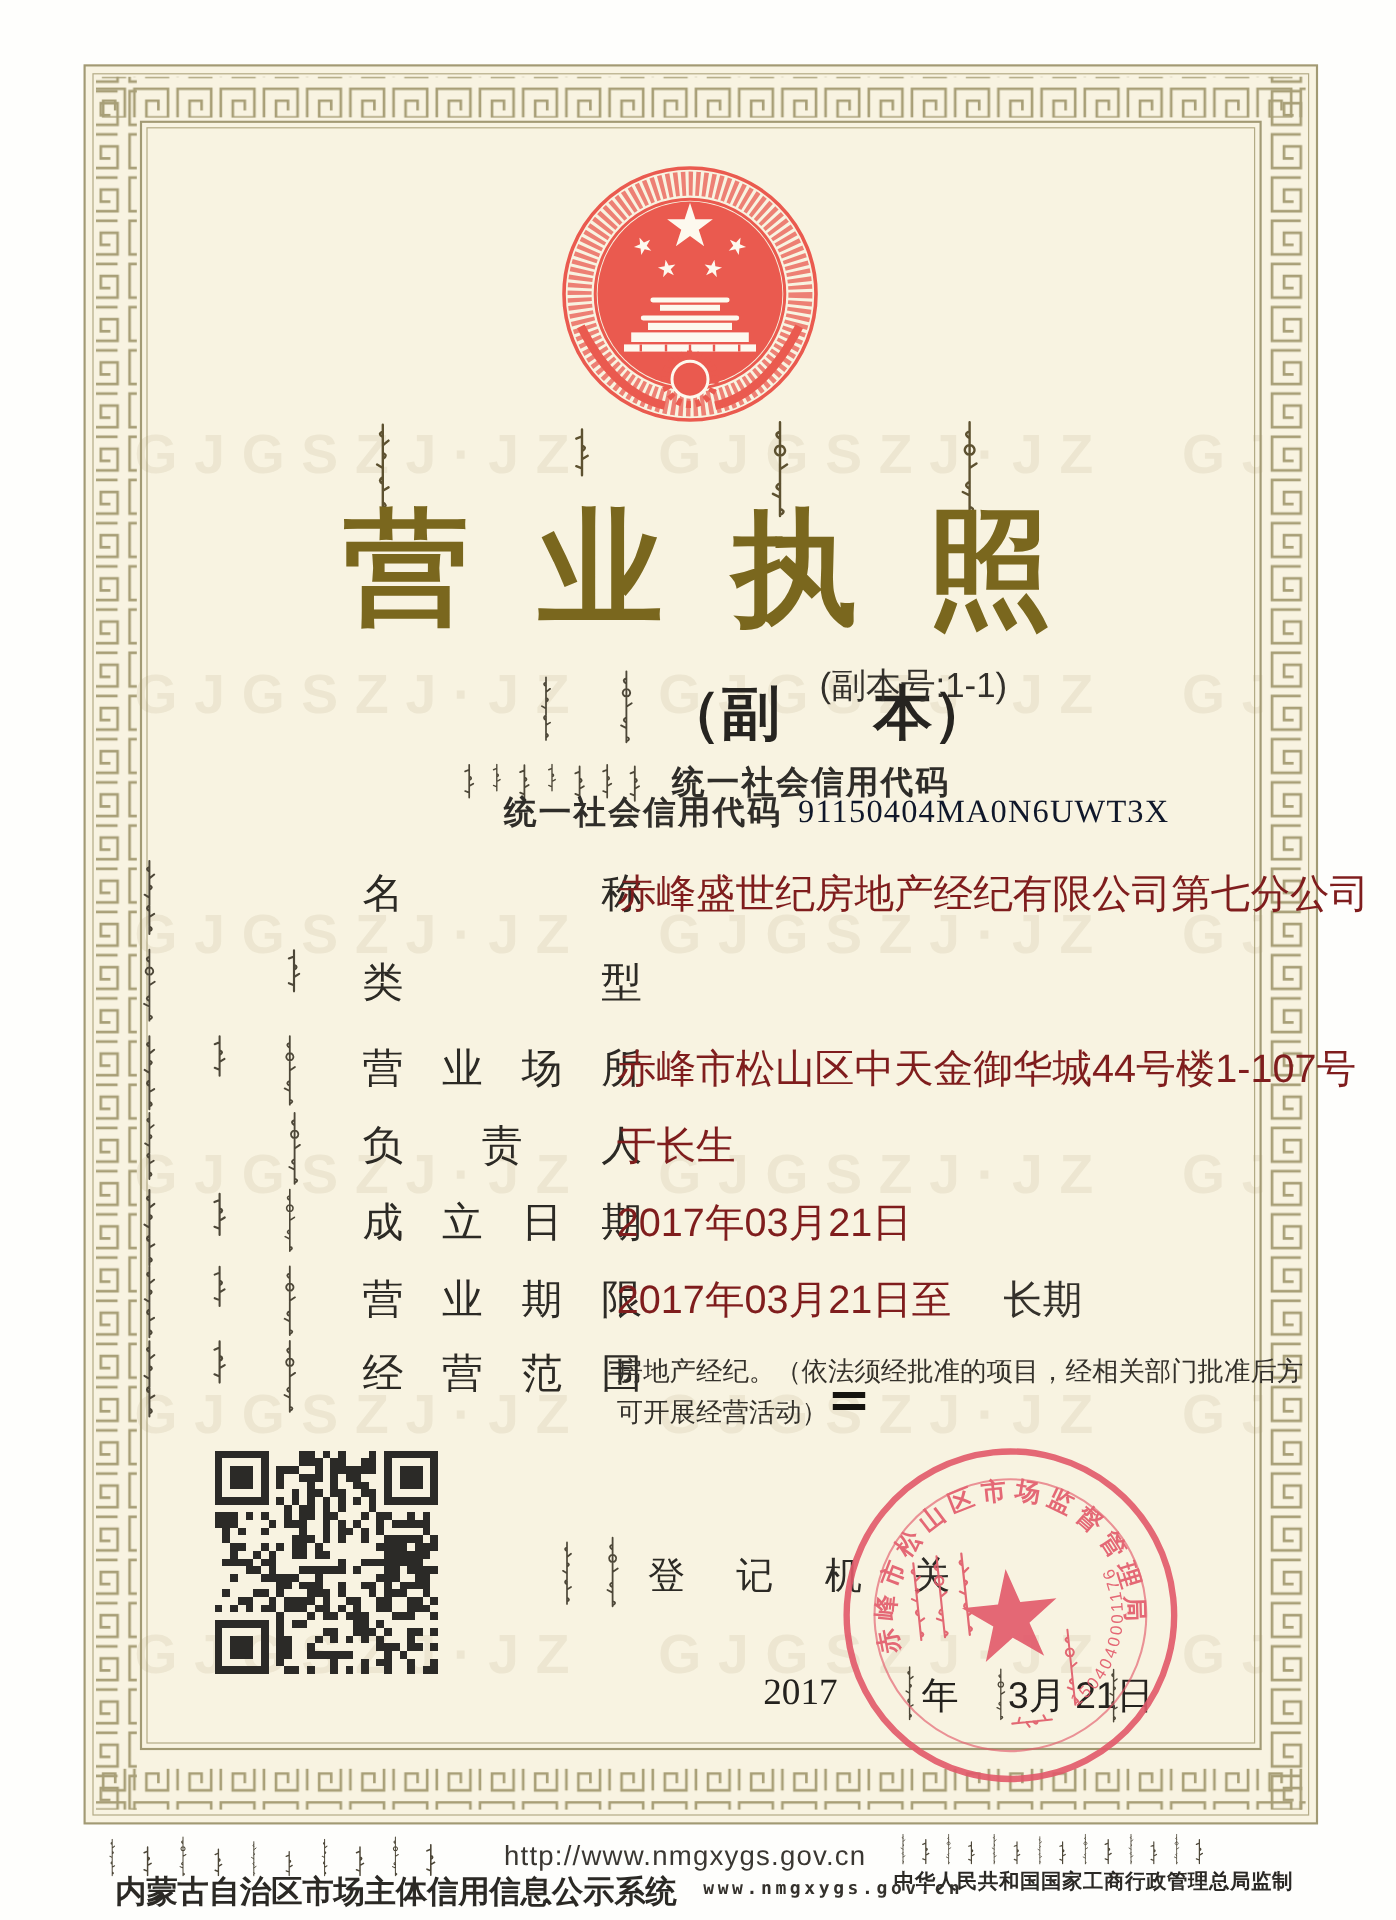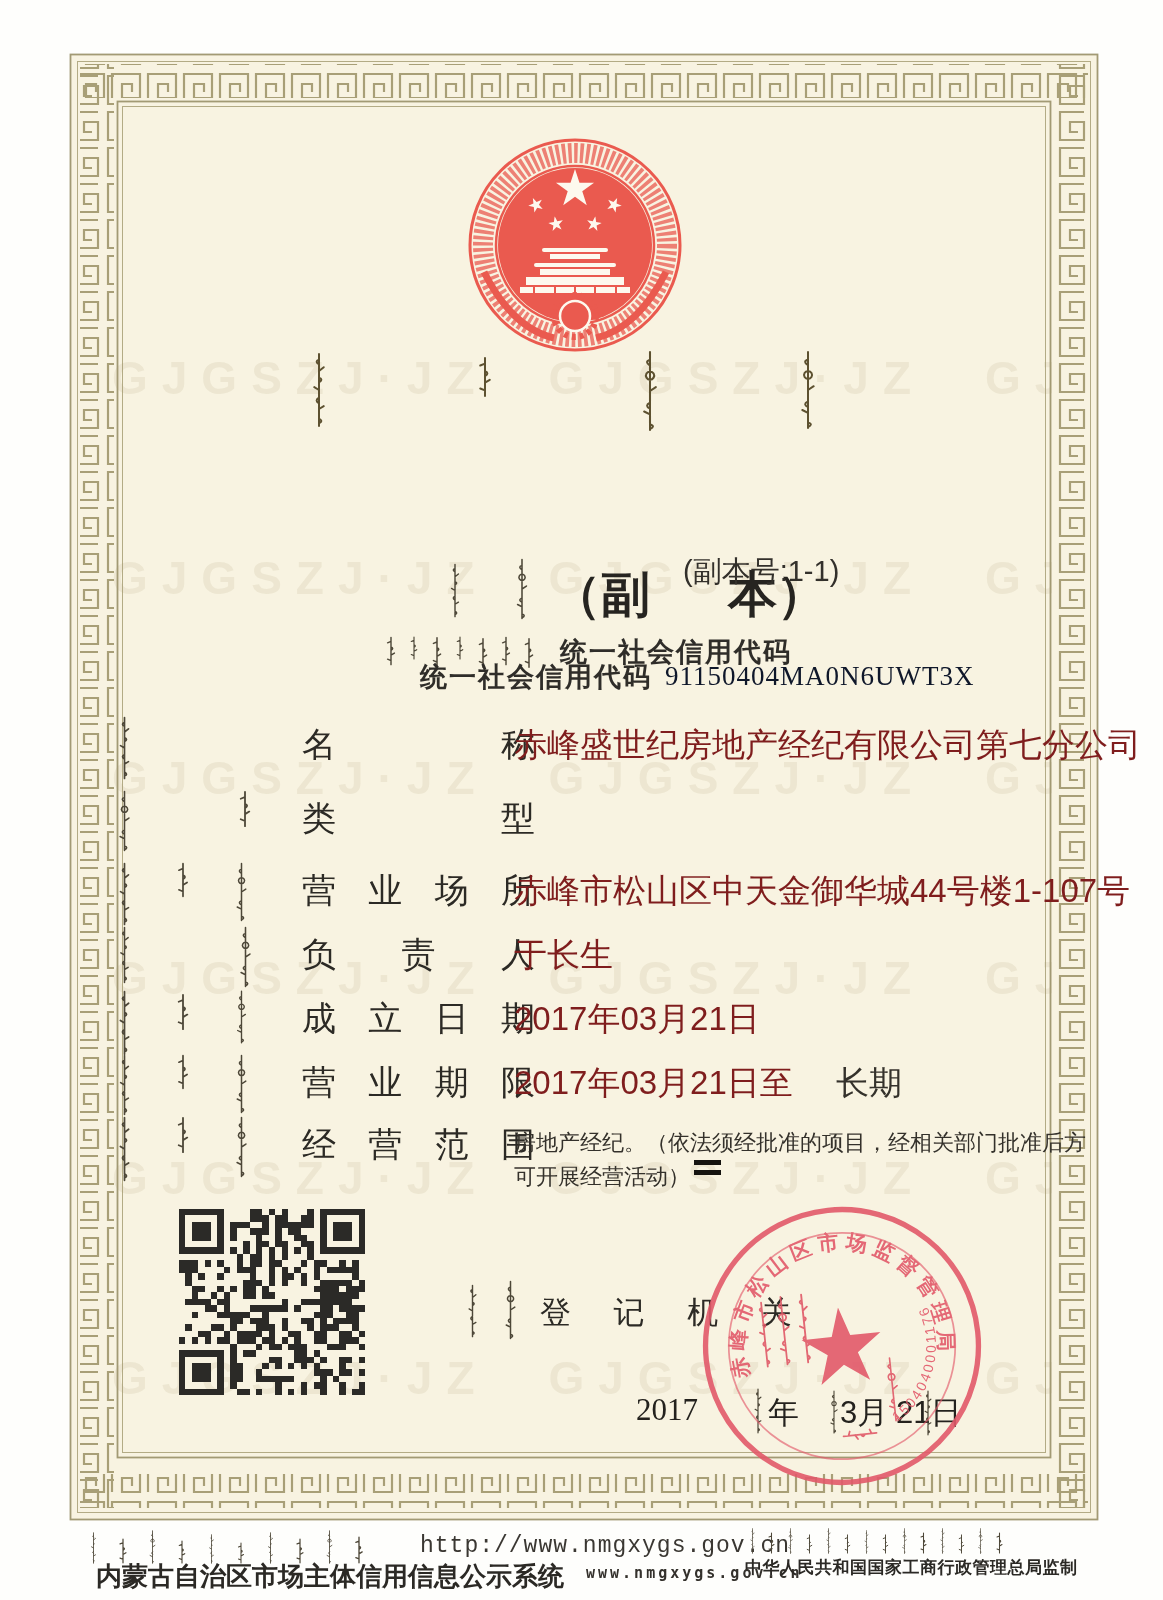--- a/index.html
+++ b/index.html
@@ -35,21 +35,21 @@
   .registrar{top:1292px;left:540px;font-size:31px;font-weight:500;letter-spacing:17px;color:#2c2a25;}
   .date-line{top:1392px;left:0;width:1163px;height:46px;font-size:31px;color:#24221e;}
   .date-line span{position:absolute;font-family:"Liberation Serif","DejaVu Serif",serif;}
   .date-cjk{font-family:"Liberation Sans",sans-serif !important;}
   
   .wm{left:112px;width:940px;overflow:hidden;white-space:nowrap;font-size:46px;font-weight:700;
       letter-spacing:14px;color:rgba(168,156,110,0.14);}
   
   .f-mg-row{display:flex;align-items:flex-end;}
   .footer-url-top{top:1533px;left:420px;font-size:23px;letter-spacing:1px;
-                  font-family:Liberation Mono, monospace;color:#3a3732;}
+                  font-family:Liberation Sans, sans-serif;color:#3a3732;}
   .footer-left-text{top:1559px;left:96px;font-size:26px;font-weight:700;color:#2b2925;}
   .footer-left-url{top:1564px;left:586px;font-size:15px;letter-spacing:3px;font-weight:700;
                    font-family:"DejaVu Sans Mono","Liberation Mono",monospace;color:#34312c;}
   .footer-right-text{top:1556px;left:745px;font-size:17px;font-weight:600;letter-spacing:0.5px;color:#2b2925;}
 </style>
 </head>
 <body>
 
 <div class="page">
 
@@ -137,20 +137,21 @@
   <svg class="abs mg mg-gold" style="left:478px;top:356px" width="14" height="42">
       <use href="#mgb"></use>
     </svg>
   <svg class="abs mg mg-gold" style="left:642px;top:350px" width="16" height="82">
       <use href="#mgc"></use>
     </svg>
   <svg class="abs mg mg-gold" style="left:800px;top:350px" width="16" height="80">
       <use href="#mgc"></use>
     </svg>
 
+  <div class="abs doc-title">营业执照</div>
 
   <svg class="abs mg" style="left:448px;top:563px" width="14" height="55">
       <use href="#mga"></use>
     </svg>
   <svg class="abs mg" style="left:515px;top:558px" width="14" height="62">
       <use href="#mgc"></use>
     </svg>
   <div class="abs subtitle">
     <span>（副</span>
     <span class="gap"></span>

